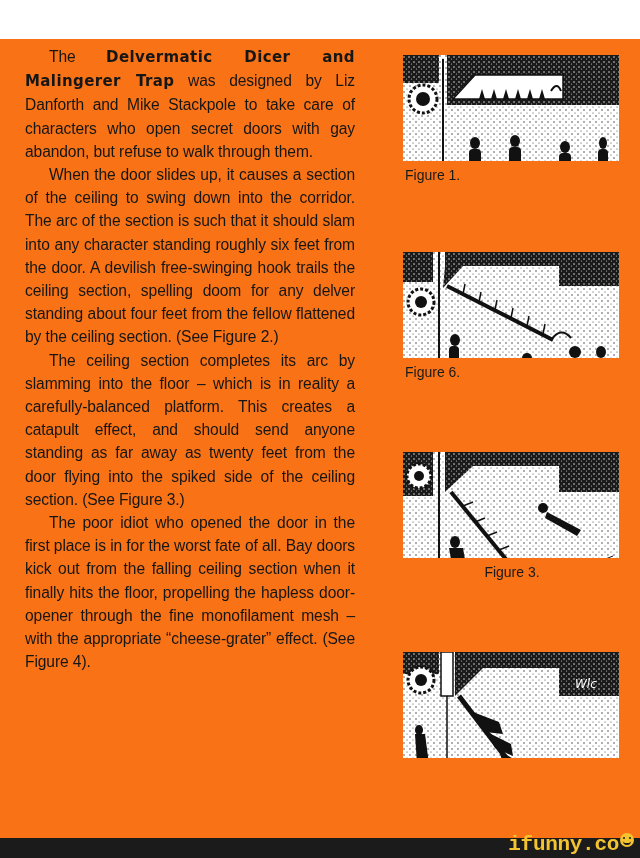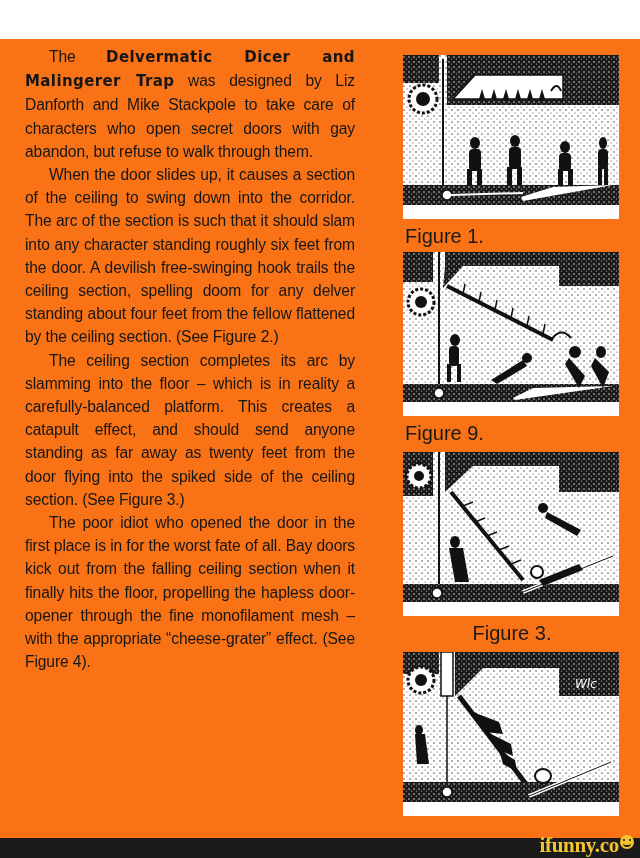--- a/index.html
+++ b/index.html
@@ -3,24 +3,24 @@
   <meta charset="utf-8">
   <style>
     html, body { margin: 0; padding: 0; background: #ffffff; }
     body { width: 640px; height: 858px; position: relative; overflow: hidden; font-family: "Liberation Sans", sans-serif; color: #1a1a1a; }
     .page { position: absolute; left: 0; top: 0; width: 640px; height: 838px; background: #f97316; margin-top: 39px; }
     .col-text { position: absolute; left: 25px; top: 6px; width: 330px; font-family: "Liberation Sans", sans-serif; font-size: 15.6px; line-height: 23.2px; text-align: justify; color: #161616; letter-spacing: -0.1px; }
     .col-text p { margin: 0; text-indent: 24px; }
     .col-text p.first { text-indent: 24px; }
     .lead-bold { font-family: "DejaVu Sans", sans-serif; font-weight: bold; font-size: 15px; letter-spacing: 0.4px; }
     .fig { position: absolute; left: 403px; width: 216px; }
-    .fig-frame { position: relative; width: 216px; height: 164px; background: #fff; overflow: hidden; }
-    .fig-caption { font-family: "Liberation Sans", sans-serif; font-size: 20px; color: #1a1a1a; margin-top: 6px; margin-left: 2px; }
+    .fig-frame { position: relative; width: 216px; height: 106px; background: #fff; overflow: hidden; }
+    .fig-caption { font-family: "Liberation Sans", sans-serif; font-size: 14px; color: #1a1a1a; margin-top: 6px; margin-left: 2px; }
     .footer { position: absolute; left: 0; top: 838px; width: 640px; height: 20px; background: #1b1b1c; }
-    .brand { position: absolute; right: 6px; top: -7px; font-family: Liberation Serif, serif; font-weight: bold; font-size: 21px; color: #f4c430; letter-spacing: -0.3px; line-height: 28px; }
+    .brand { position: absolute; right: 6px; top: -7px; font-family: Liberation Mono, monospace; font-weight: bold; font-size: 21px; color: #f4c430; letter-spacing: -0.3px; line-height: 28px; }
     .brand-smile { display: inline-block; width: 14px; height: 14px; border-radius: 50%; background: #f4c430; position: relative; top: -3px; margin-left: 1px; }
     .brand-smile::before { content: ""; position: absolute; left: 3px; top: 4px; width: 2px; height: 2px; background: #1b1b1c; border-radius: 50%; box-shadow: 6px 0 0 #1b1b1c; }
     .brand-smile::after { content: ""; position: absolute; left: 3px; top: 6px; width: 8px; height: 4px; border-bottom: 2px solid #1b1b1c; border-radius: 0 0 6px 6px; }
   </style>
 </head>
 <body>
 
 <div class="page">
 
   <div class="col-text">
@@ -119,21 +119,21 @@
             <rect x="54" y="112" width="4" height="18"></rect>
           <path d="M88,128 L120,108 L124,114 L94,132 Z"></path>
             <ellipse cx="124" cy="106" rx="5" ry="5"></ellipse>
           <ellipse cx="172" cy="100" rx="6" ry="6"></ellipse>
             <path d="M166,106 L182,124 L176,136 L162,112 Z"></path>
           <ellipse cx="198" cy="100" rx="5" ry="6"></ellipse>
             <path d="M192,106 L206,120 L200,136 L188,114 Z"></path>
         </g>
       </svg>
     </div>
-    <div class="fig-caption">Figure 9.</div>
+    <div class="fig-caption">Figure 6.</div>
   </div>
 
   <div class="fig" style="top:413px;text-align:center;">
     <div class="fig-frame">
       <svg width="216" height="150" viewBox="0 0 216 150">
         <rect x="0" y="0" width="216" height="150" fill="url(#stip)"></rect>
         <rect x="0" y="0" width="30" height="44" fill="url(#rock)"></rect>
         <rect x="42" y="0" width="174" height="14" fill="url(#rock)"></rect>
         <rect x="156" y="0" width="60" height="40" fill="url(#rock)"></rect>
         <polygon points="42,14 70,14 42,40" fill="url(#rock)"></polygon>

